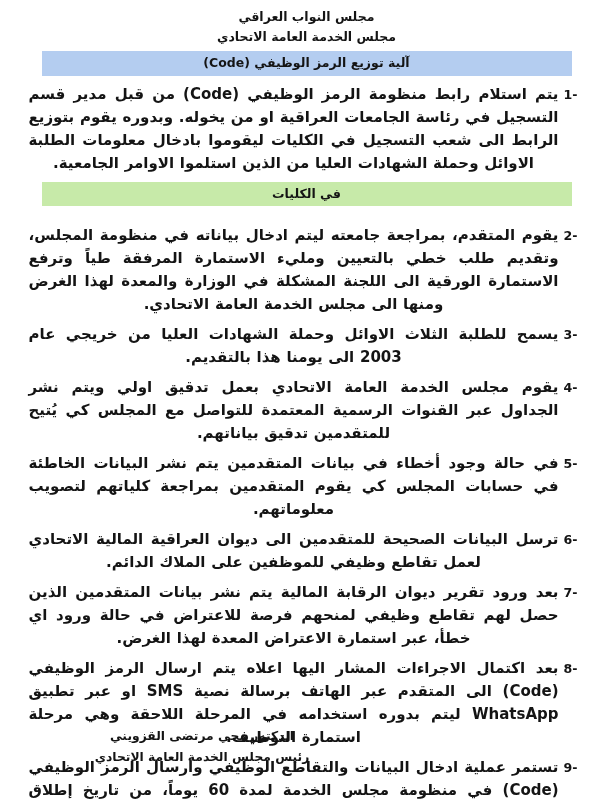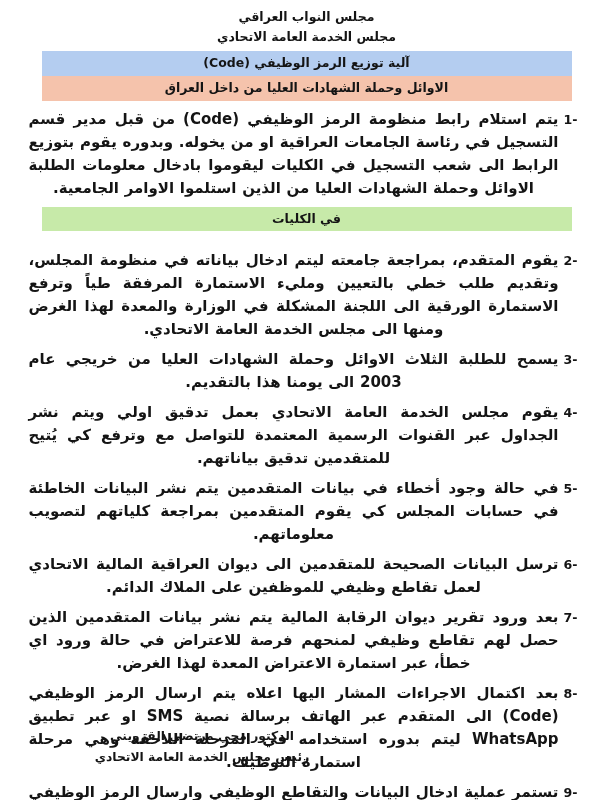--- a/index.html
+++ b/index.html
@@ -125,21 +125,20 @@
 
 <div class="page">
 
   <div class="doc-header">
     <div class="org-line">مجلس النواب العراقي</div>
     <div class="org-line">مجلس الخدمة العامة الاتحادي</div>
   </div>
 
   <div class="band band-blue" style="background: rgb(180, 205, 240);">آلية توزيع الرمز الوظيفي (Code)</div>
 
-  <div class="band band-salmon" style="background: rgb(245, 195, 172);">الاوائل وحملة الشهادات العليا من داخل العراق</div>
 
   <div class="clause-list">
     <div class="clause">
       <div class="clause-num">1-</div>
       <div class="clause-body">يتم استلام رابط منظومة الرمز الوظيفي (Code) من قبل مدير قسم التسجيل في رئاسة الجامعات العراقية او من يخوله. وبدوره يقوم بتوزيع الرابط الى شعب التسجيل في الكليات ليقوموا بادخال معلومات الطلبة الاوائل وحملة الشهادات العليا من الذين استلموا الاوامر الجامعية.</div>
     </div>
   </div>
 
   <div class="band band-green" style="background: rgb(199, 234, 169);">في الكليات</div>
 
@@ -150,21 +149,21 @@
       <div class="clause-body">يقوم المتقدم، بمراجعة جامعته ليتم ادخال بياناته في منظومة المجلس، وتقديم طلب خطي بالتعيين ومليء الاستمارة المرفقة طياً وترفع الاستمارة الورقية الى اللجنة المشكلة في الوزارة والمعدة لهذا الغرض ومنها الى مجلس الخدمة العامة الاتحادي.</div>
     </div>
 
     <div class="clause">
       <div class="clause-num">3-</div>
       <div class="clause-body">يسمح للطلبة الثلاث الاوائل وحملة الشهادات العليا من خريجي عام 2003 الى يومنا هذا بالتقديم.</div>
     </div>
 
     <div class="clause">
       <div class="clause-num">4-</div>
-      <div class="clause-body">يقوم مجلس الخدمة العامة الاتحادي بعمل تدقيق اولي ويتم نشر الجداول عبر القنوات الرسمية المعتمدة للتواصل مع وترفع كي يُتيح للمتقدمين تدقيق بياناتهم.</div>
+      <div class="clause-body">يقوم مجلس الخدمة العامة الاتحادي بعمل تدقيق اولي ويتم نشر الجداول عبر القنوات الرسمية المعتمدة للتواصل مع المجلس كي يُتيح للمتقدمين تدقيق بياناتهم.</div>
     </div>
 
     <div class="clause">
       <div class="clause-num">5-</div>
       <div class="clause-body">في حالة وجود أخطاء في بيانات المتقدمين يتم نشر البيانات الخاطئة في حسابات المجلس كي يقوم المتقدمين بمراجعة كلياتهم لتصويب معلوماتهم.</div>
     </div>
 
     <div class="clause">
       <div class="clause-num">6-</div>
       <div class="clause-body">ترسل البيانات الصحيحة للمتقدمين الى ديوان العراقية المالية الاتحادي لعمل تقاطع وظيفي للموظفين على الملاك الدائم.</div>

